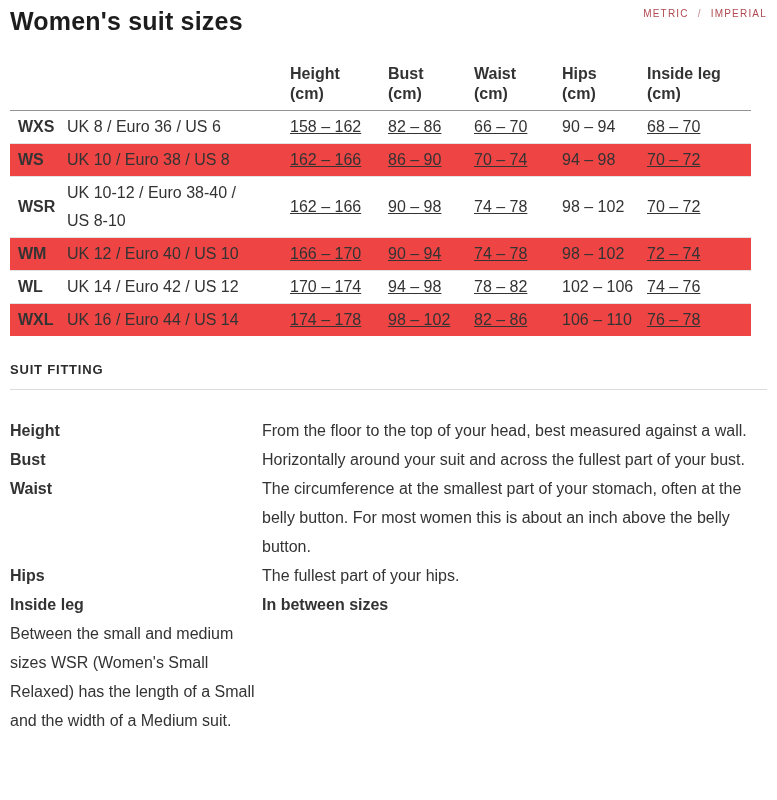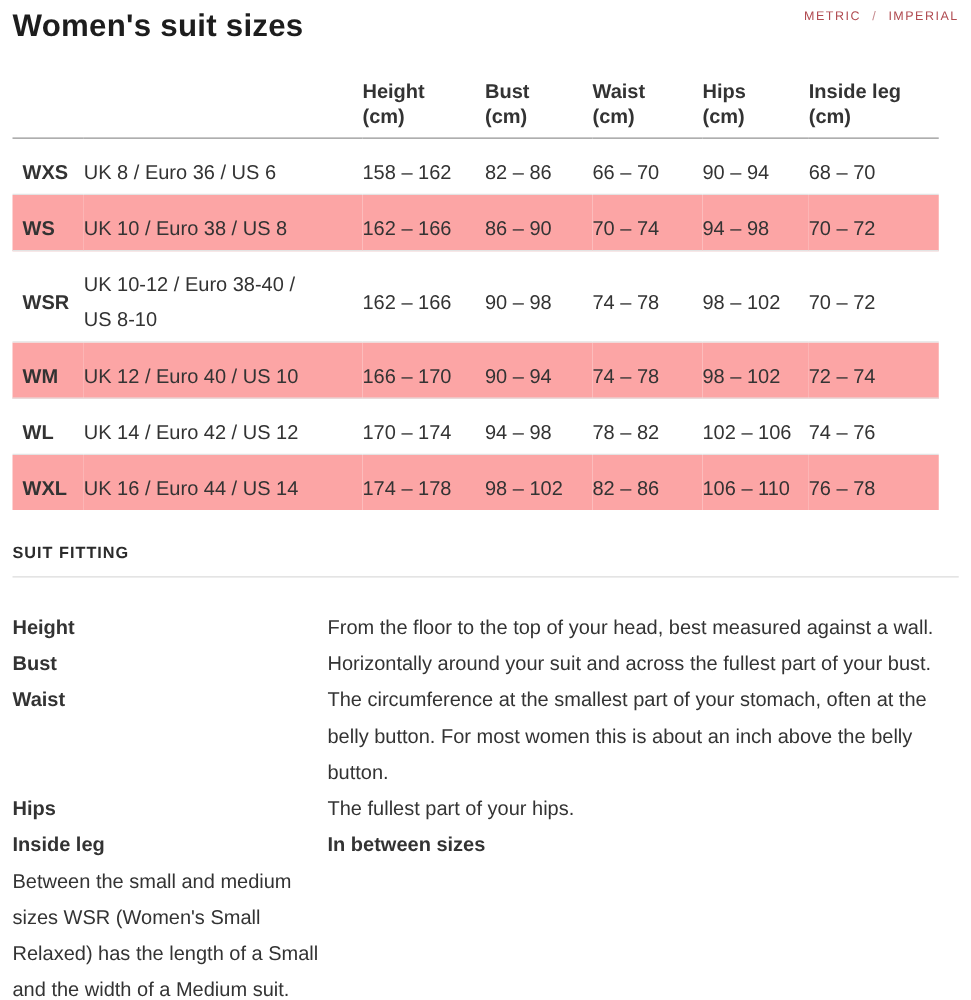--- a/index.html
+++ b/index.html
@@ -22,26 +22,26 @@
 
   
   table.size-table { border-collapse: collapse; table-layout: fixed; width: 741px; font-size: 16px; }
   .size-table thead th {
     text-align: left; font-weight: 700; color: #333333;
     padding: 0 10px 6px 0; vertical-align: bottom; line-height: 20px;
     border-bottom: 1px solid #949494;
   }
   .size-table thead th span { display: block; }
   .size-table tbody td {
-    padding: 14px 10px 2px 0; line-height: 28px; vertical-align: middle; color: #333333;
+    padding: 2px 10px 2px 0; line-height: 28px; vertical-align: middle; color: #333333;
   }
   .size-table tbody td.code { padding-left: 8px; font-weight: 700; }
   .size-table tbody tr + tr { border-top: 1px solid #e3e3e3; }
-  .size-table tbody tr.striped { background: #fca5a5; }
-  .size-table td.nowrap { white-space: nowrap; }
+  .size-table tbody tr.striped { background: #ef4444; }
+  .size-table td.nowrap { white-space: nowrap; text-decoration: underline; }
 
   
   .fitting { margin-top: 26px; }
   .fitting-heading {
     margin: 0 0 12px 0; font-size: 13px; font-weight: 700;
     letter-spacing: 0.8px; color: #2b2b2b;
   }
   .section-rule { border: none; border-top: 1px solid #dcdcdc; margin: 0; height: 0; }
   dl.fitting-list {
     display: grid; grid-template-columns: 252px 1fr;

